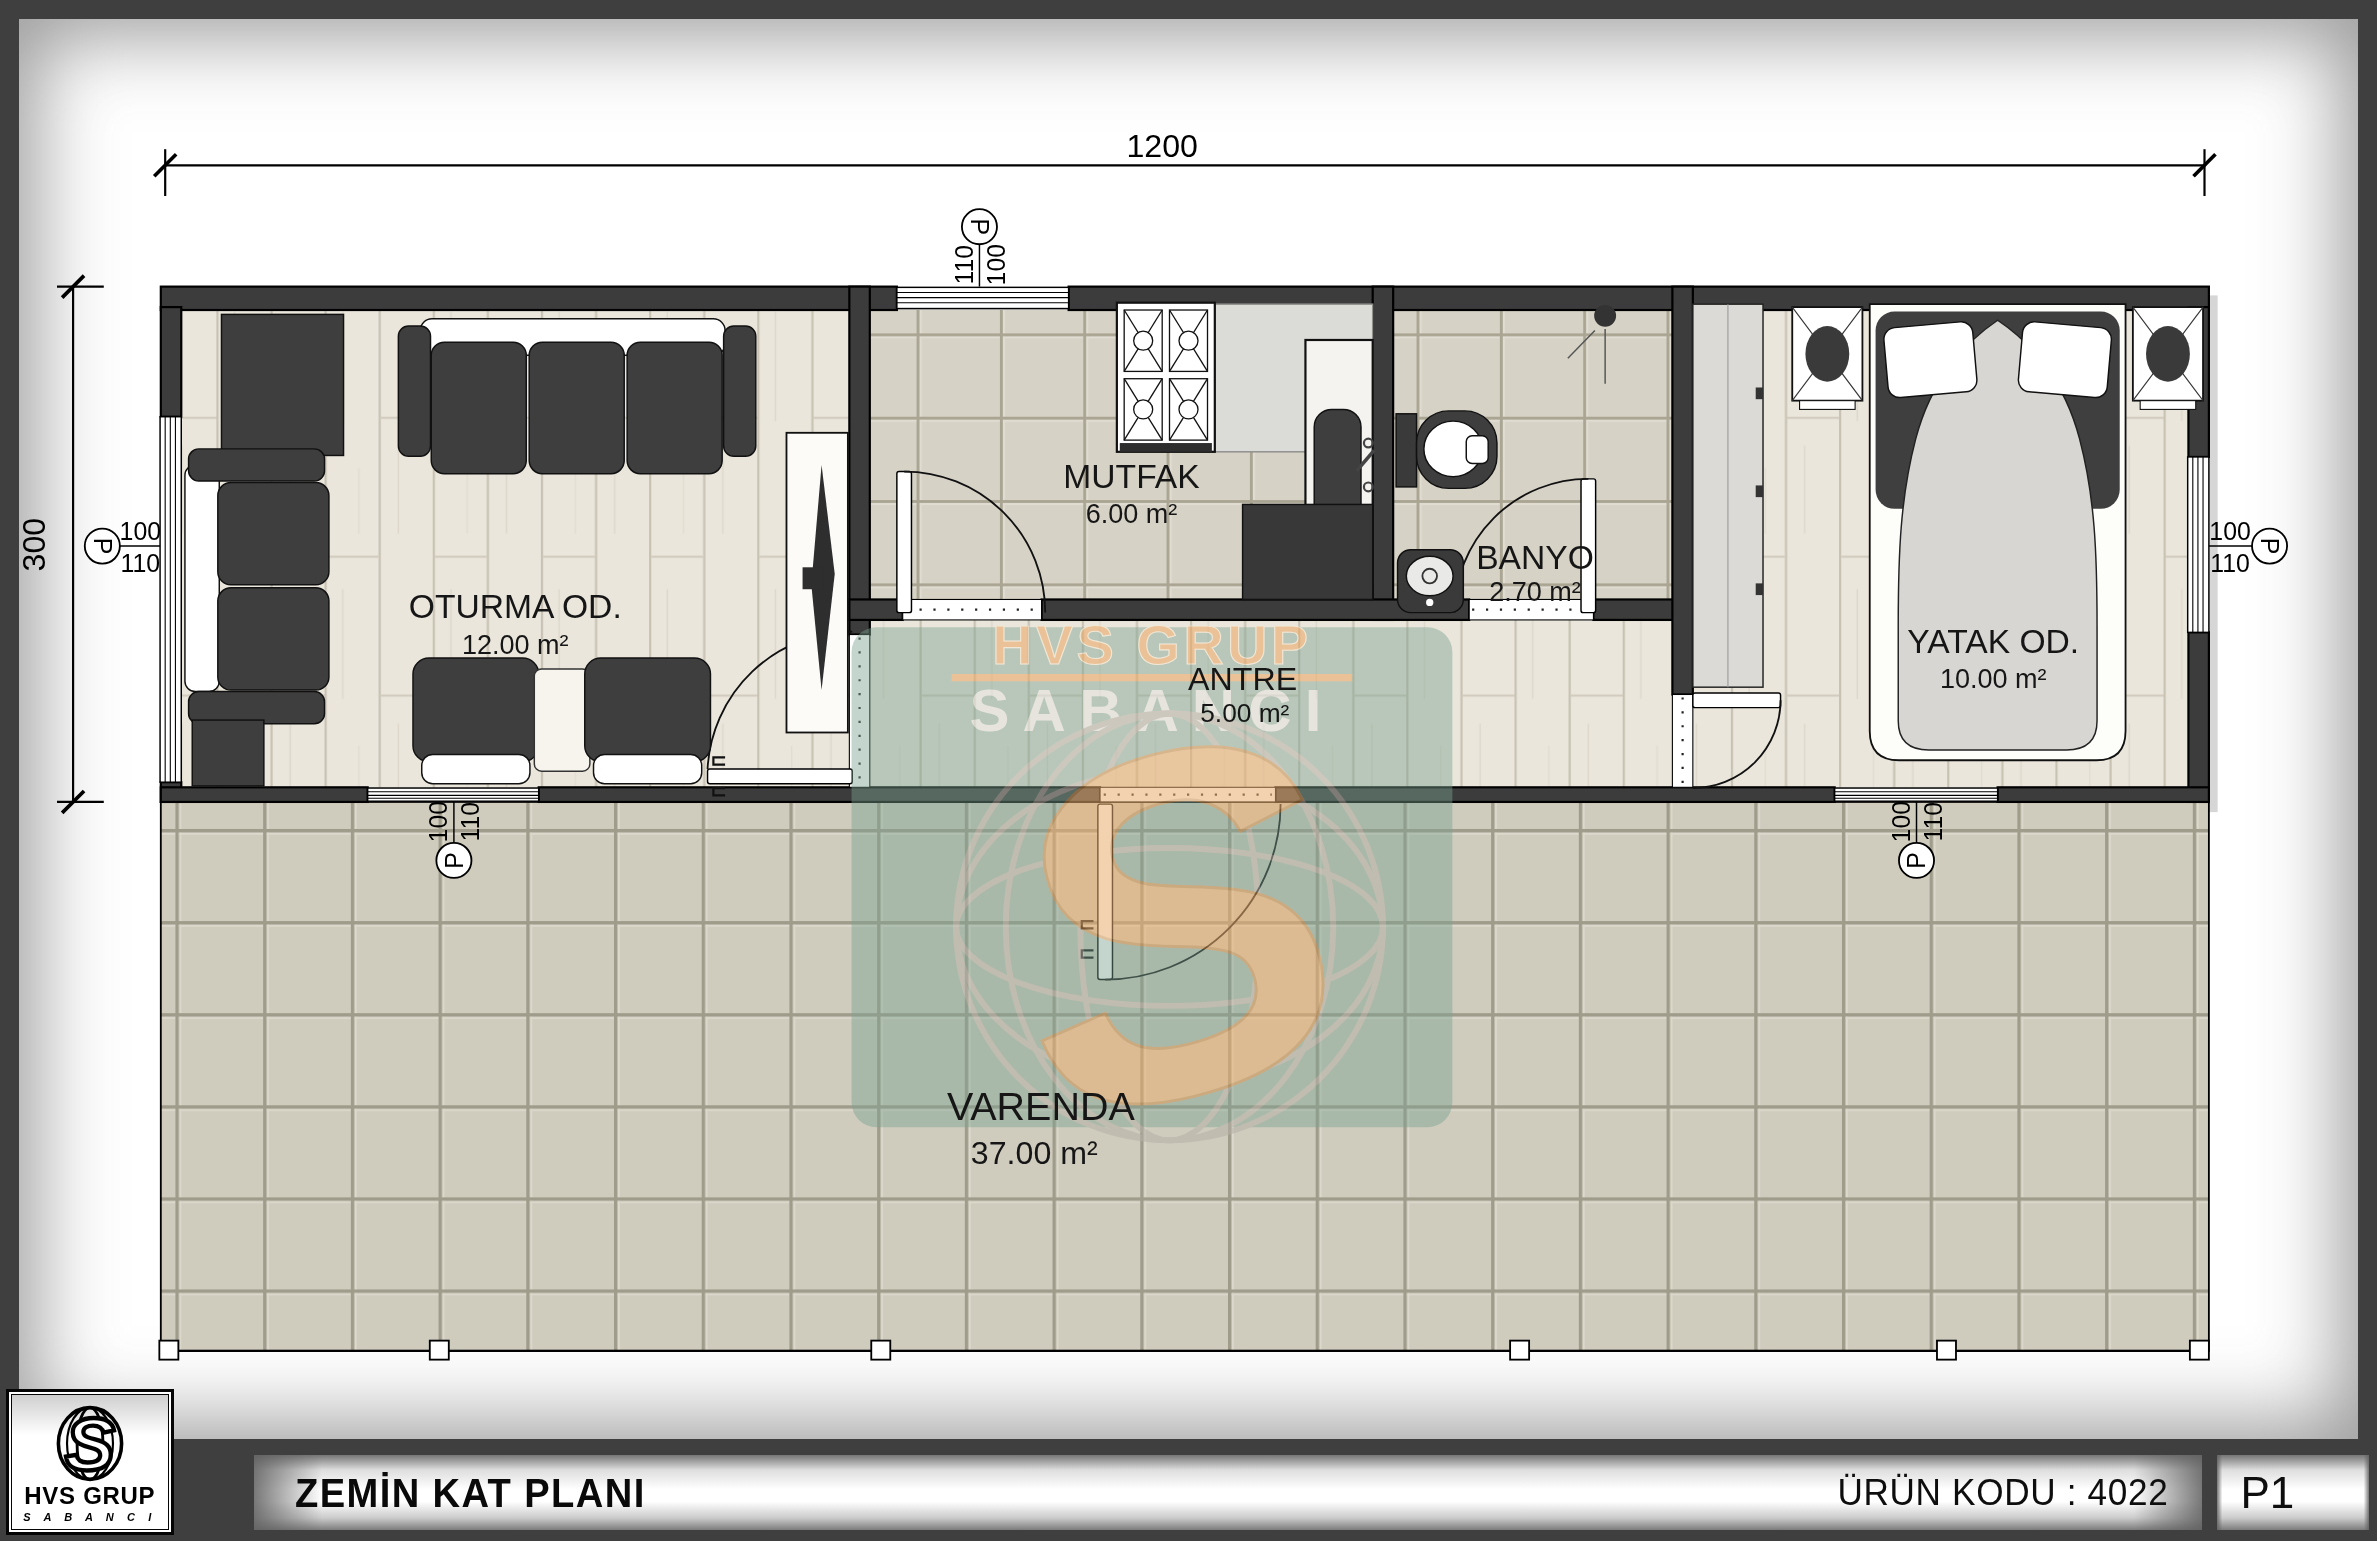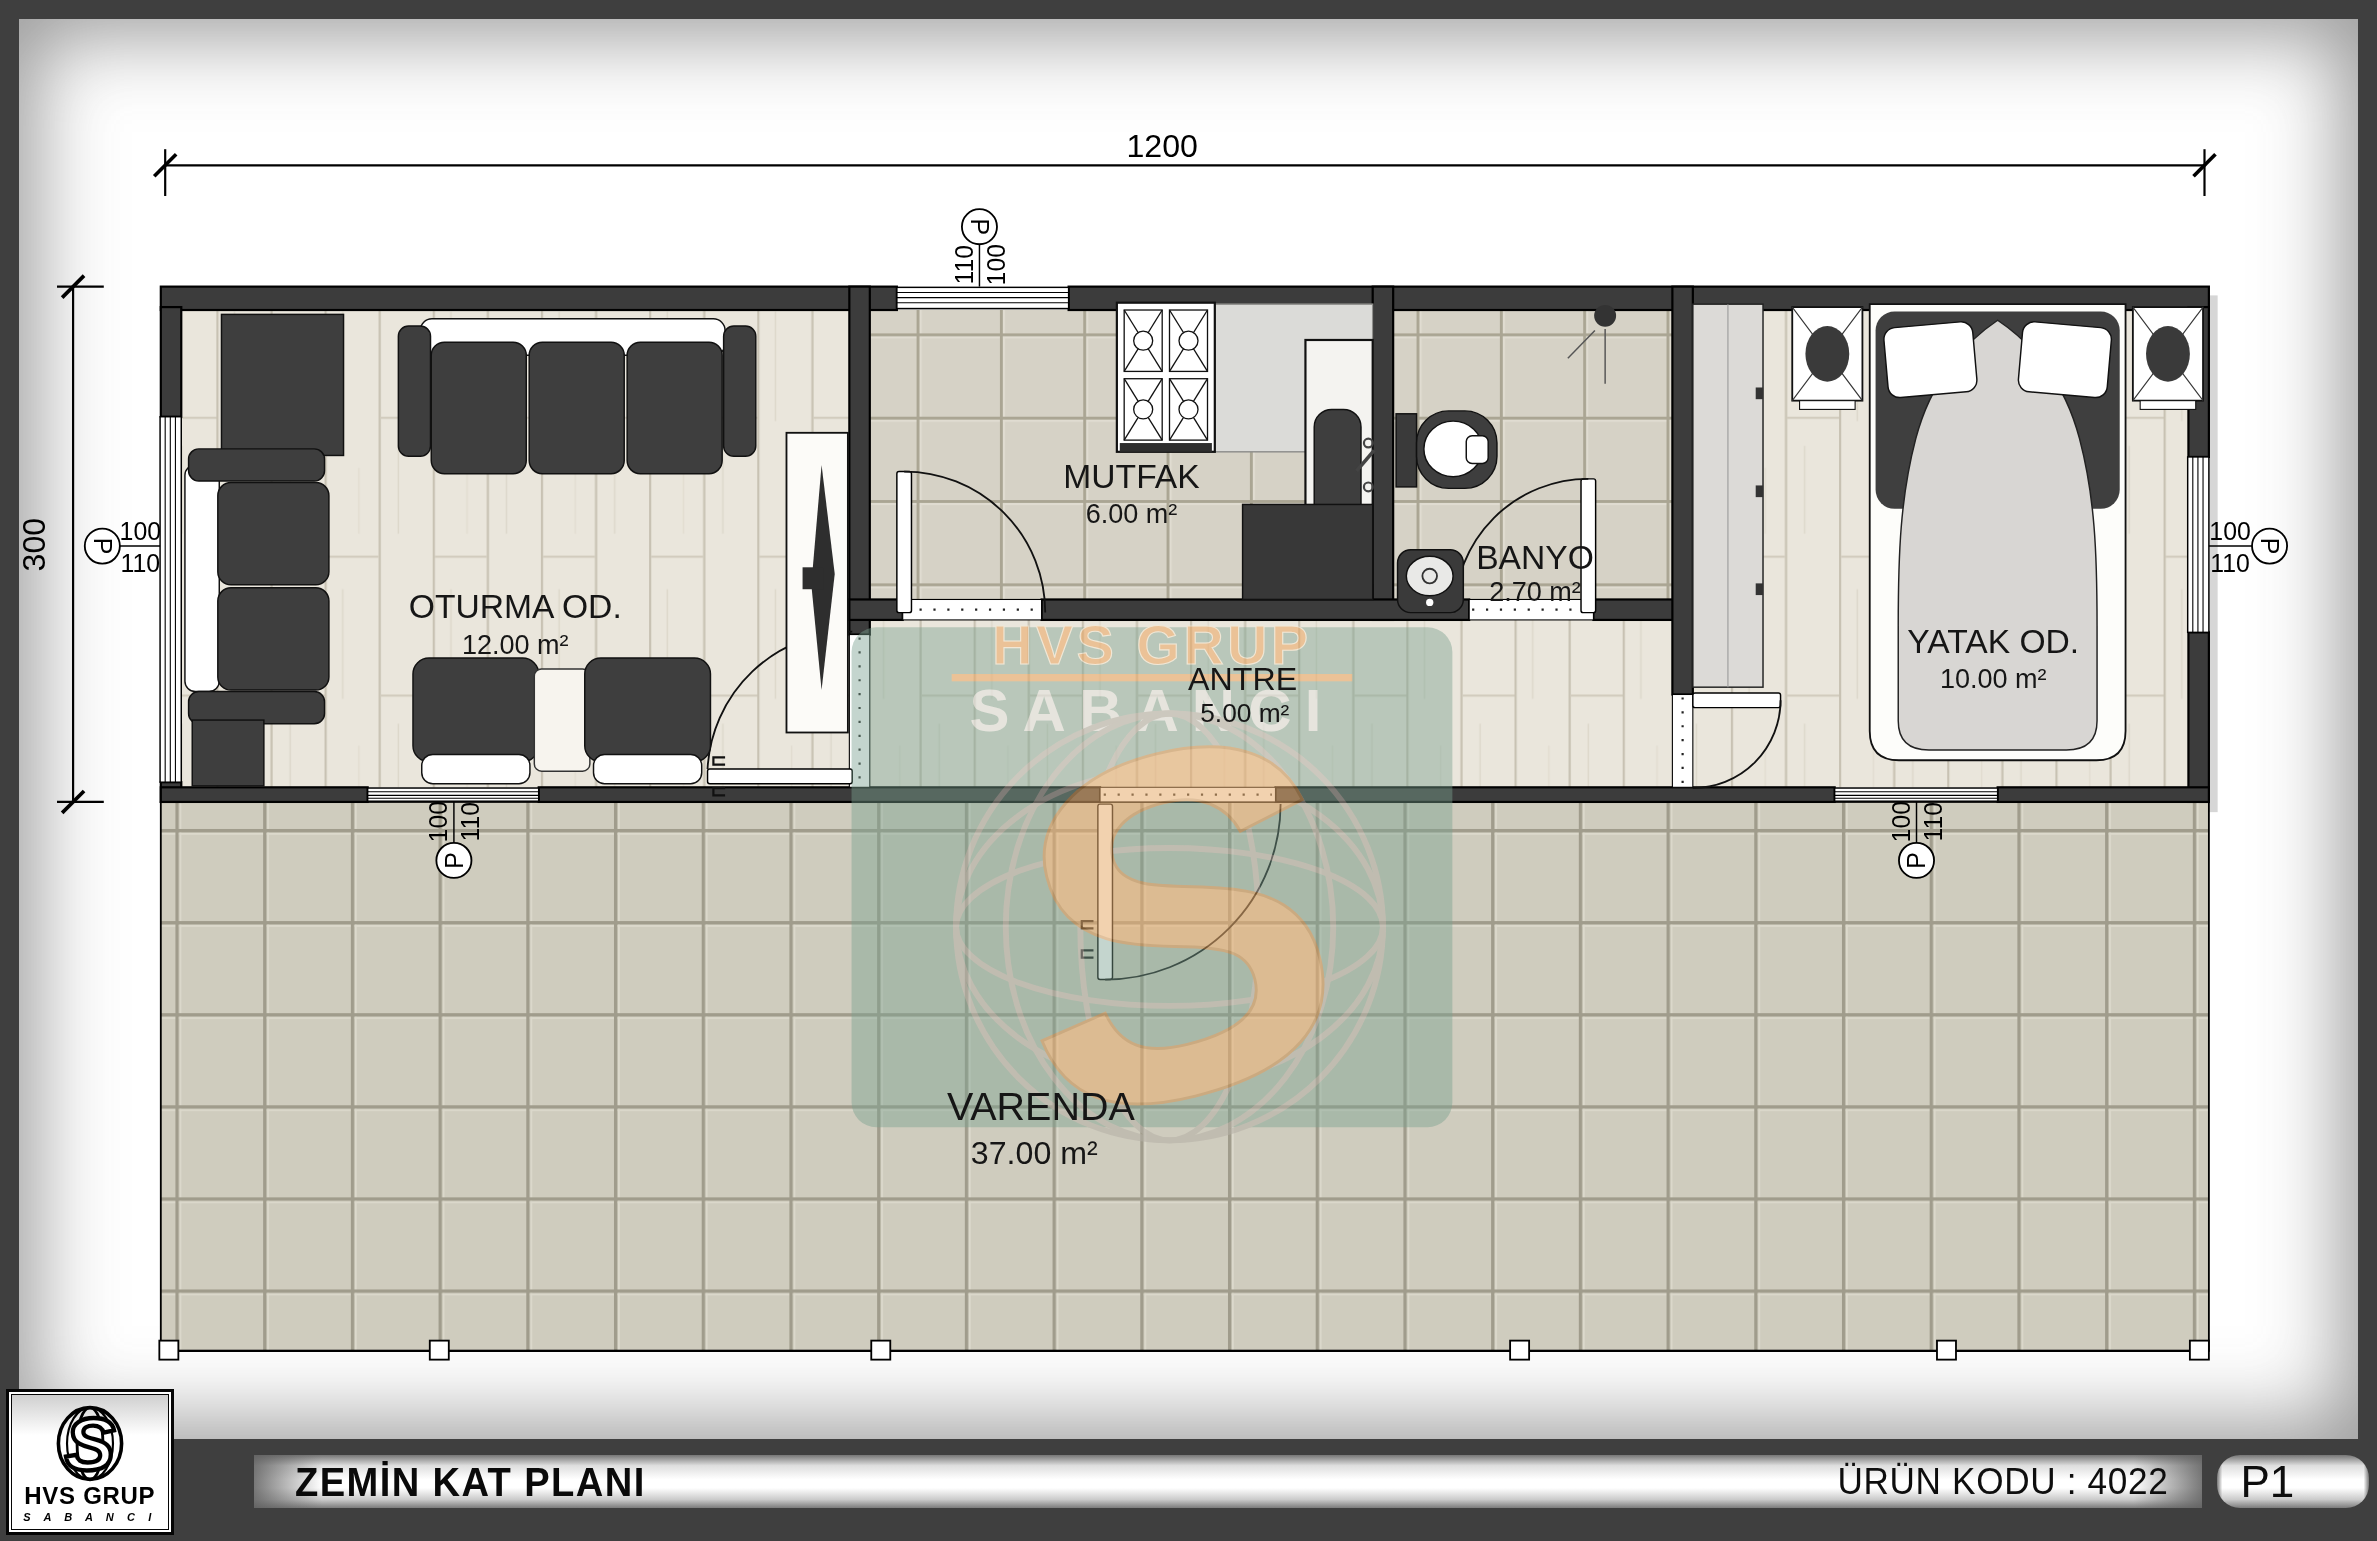--- a/index.html
+++ b/index.html
@@ -9,26 +9,26 @@
         background:#ffffff;box-shadow:inset 0 0 80px 17.5px rgba(75,75,75,.55);}
   .plan-svg{position:absolute;left:0;top:0;width:2377px;height:1541px;}
   
   .logo-box{position:absolute;left:5.8px;top:1389px;width:168px;height:146px;
             background:#fff;border:3.7px solid #050505;box-sizing:border-box;z-index:5;}
   .logo-inner{position:absolute;inset:2.2px;border:1.5px solid #050505;
               display:flex;flex-direction:column;align-items:center;justify-content:flex-end;
               background:linear-gradient(180deg,#cfcfcf 0%,#ffffff 30%,#ffffff 100%);}
   .logo-name{font-size:24px;font-weight:bold;color:#000;letter-spacing:0.7px;line-height:1.05;}
   .logo-sub{font-size:11px;font-weight:bold;color:#000;letter-spacing:5.1px;margin:2.9px 0 5.8px 0;font-style:italic;}
-  .strip,.p1box{position:absolute;top:1455px;height:53px;box-sizing:border-box;
+  .strip,.p1box{position:absolute;top:1455px;height:75px;box-sizing:border-box;
       background:
         linear-gradient(90deg,rgba(96,96,96,.85) 0%,rgba(255,255,255,0) 3.5%,rgba(255,255,255,0) 96.5%,rgba(96,96,96,.85) 100%),
         linear-gradient(180deg,#767676 0%,#dedede 20%,#ffffff 46%,#ffffff 62%,#cbcbcb 84%,#7c7c7c 100%);}
   .strip{left:254px;width:1948px;}
-  .p1box{left:2217px;width:152px;border-radius:23px;}
+  .p1box{left:2217px;width:152px;}
   .strip-title{position:absolute;left:41px;top:50%;transform:translateY(-50%) scaleX(.93);
                transform-origin:left center;font-size:41px;font-weight:bold;color:#0a0a0a;
                letter-spacing:1.5px;white-space:nowrap;}
   .strip-code{position:absolute;right:34px;top:50%;transform:translateY(-50%) scaleX(.95);
               transform-origin:right center;font-size:37px;color:#0e0e0e;letter-spacing:0.7px;white-space:nowrap;}
   .p1-label{position:absolute;left:23.4px;top:50%;transform:translateY(-50%);
             font-size:44px;color:#0e0e0e;}
   text{font-family:"Liberation Sans",sans-serif;}
 </style>
 </head>

